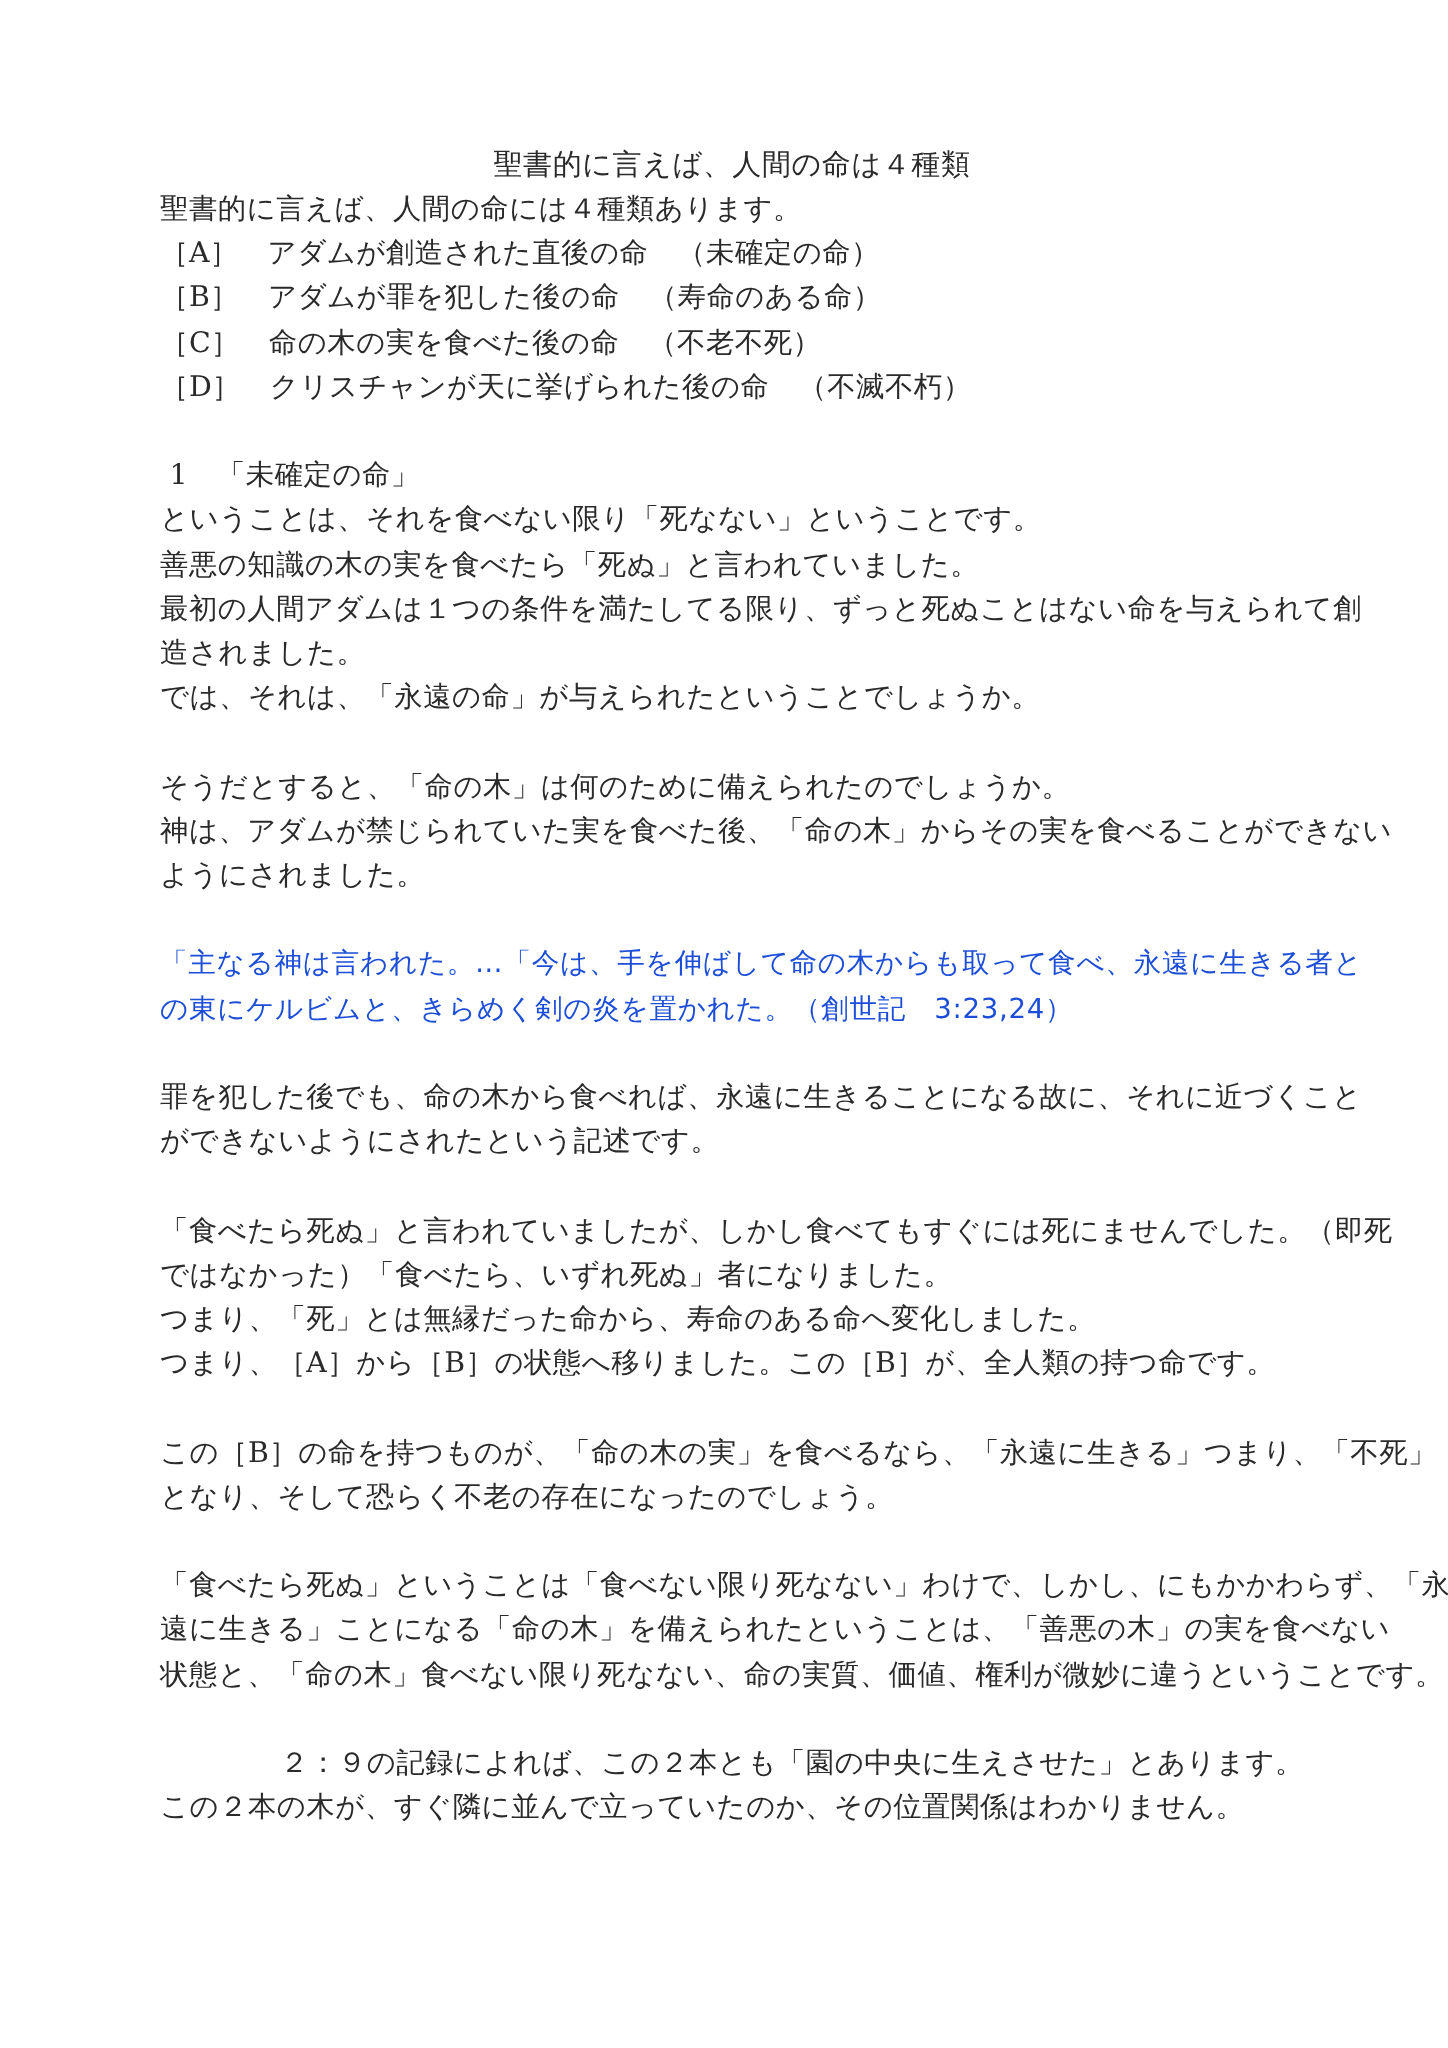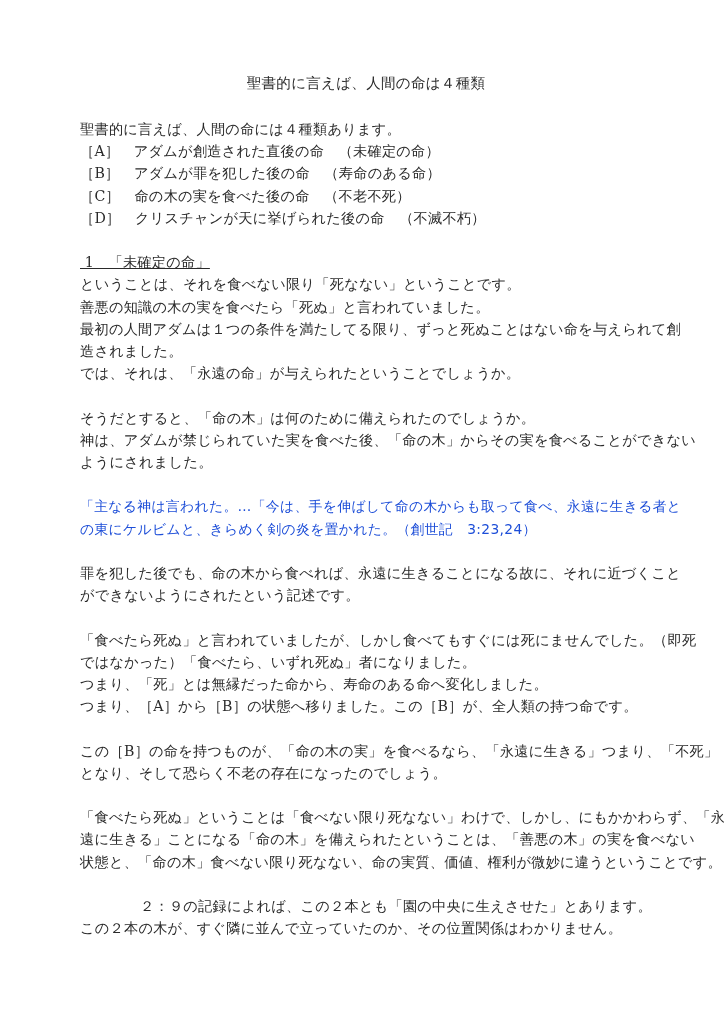--- a/index.html
+++ b/index.html
@@ -1,38 +1,38 @@
 <!DOCTYPE html>
 <html><head>
 <meta charset="utf-8">
 <style>
   html, body { margin:0; padding:0; background:#ffffff; }
   body { width:724px; height:1024px; position:relative; overflow:hidden;
          font-family:"DejaVu Serif", "Liberation Serif", serif; color:#2a2a2a; }
   .page { position:absolute; left:80px; top:72px; width:572px; }
-  .title { text-align:center; font-size:14.5px; line-height:22px; height:22px; margin-bottom:24px; letter-spacing:0.3px; }
+  .title { text-align:center; font-size:14.5px; line-height:22px; height:22px; margin-bottom:0; letter-spacing:0.3px; }
   .line { font-size:14.2px; line-height:22.2px; white-space:nowrap; letter-spacing:0.25px; }
   .blank { height:22.2px; }
   .quote { color:#1d4ed8; font-family:"DejaVu Sans", "Liberation Sans", sans-serif; font-size:13.8px; letter-spacing:0.35px; }
   .num { font-family:"DejaVu Sans", "Liberation Sans", sans-serif;text-align:right; }
 </style>
 </head>
 <body>
 
 <div class="page">
   <div class="title">聖書的に言えば、人間の命は４種類</div>
 
   <div class="line">聖書的に言えば、人間の命には４種類あります。</div>
   <div class="line">［A］　アダムが創造された直後の命　（未確定の命）</div>
   <div class="line">［B］　アダムが罪を犯した後の命　（寿命のある命）</div>
   <div class="line">［C］　命の木の実を食べた後の命　（不老不死）</div>
   <div class="line">［D］　クリスチャンが天に挙げられた後の命　（不滅不朽）</div>
   <div class="blank"></div>
 
-  <div class="line" style="white-space:pre;text-decoration:underline;"> 1　「未確定の命」</div>
+  <div class="line" style="white-space:pre;"> 1　「未確定の命」</div>
   <div class="line">ということは、それを食べない限り「死なない」ということです。</div>
   <div class="line">善悪の知識の木の実を食べたら「死ぬ」と言われていました。</div>
   <div class="line">最初の人間アダムは１つの条件を満たしてる限り、ずっと死ぬことはない命を与えられて創</div>
   <div class="line">造されました。</div>
   <div class="line">では、それは、「永遠の命」が与えられたということでしょうか。</div>
   <div class="blank"></div>
 
   <div class="line">そうだとすると、「命の木」は何のために備えられたのでしょうか。</div>
   <div class="line">神は、アダムが禁じられていた実を食べた後、「命の木」からその実を食べることができない</div>
   <div class="line">ようにされました。</div>

